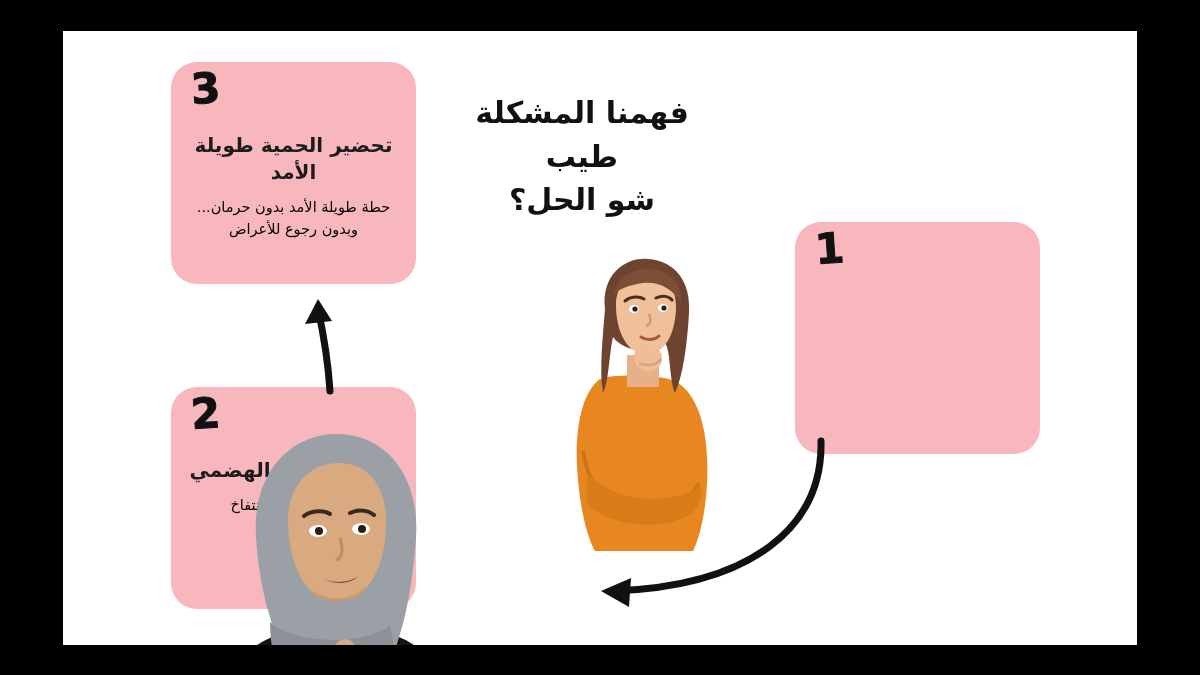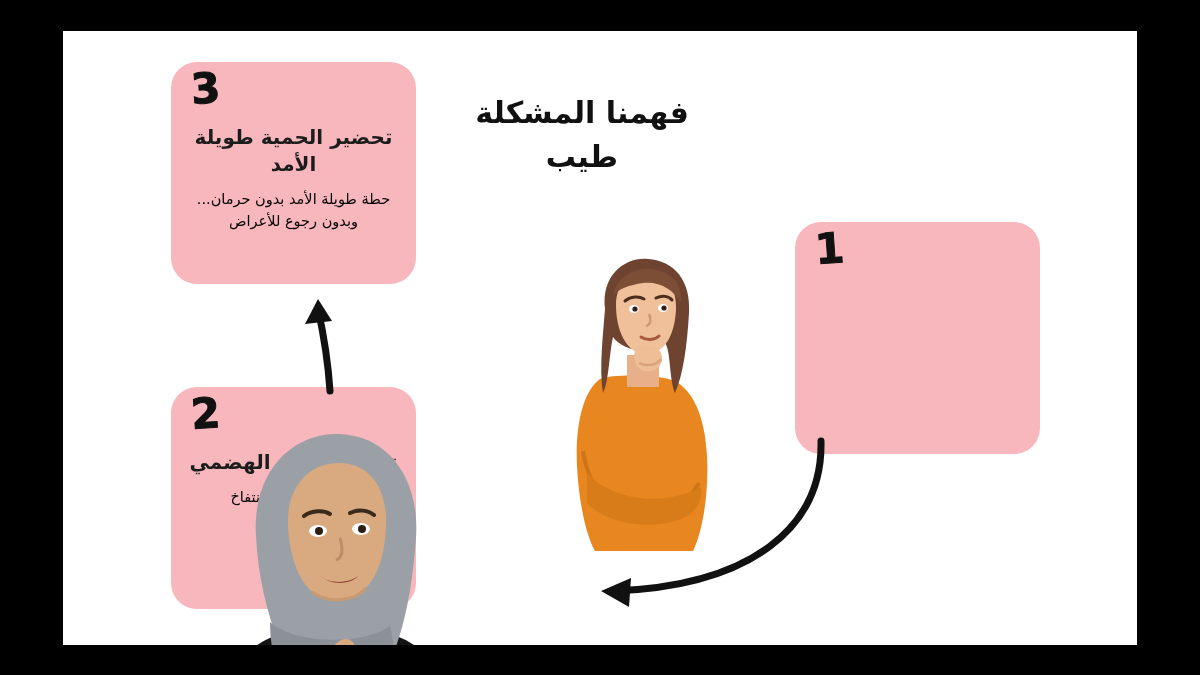--- a/index.html
+++ b/index.html
@@ -67,20 +67,21 @@
     line-height: 1;
     transform: rotate(-4deg);
     -webkit-text-stroke: 1px #111;
   }
   .card .title {
     font-weight: bold;
     font-size: 20px;
     line-height: 1.35;
     text-align: center;
     padding: 0 18px;
+    margin-top: 8px;
   }
   .card .body {
     font-size: 14.5px;
     line-height: 1.55;
     text-align: center;
     padding: 0 20px;
     margin-top: 10px;
     color: #000000;
   }
 
@@ -137,20 +138,21 @@
 </style>
 </head>
 <body>
 
 <div class="stage">
   <div class="slide">
 
     <div class="headline">
       <span class="l1">فهمنا المشكلة</span>
       <span class="l2">طيب</span>
+      <span class="l3">شو الحل؟</span>
     </div>
 
     <div class="card" id="card-3">
       <div class="num">3</div>
       <div class="title">تحضير الحمية طويلة الأمد</div>
       <div class="body">حطة طويلة الأمد بدون حرمان... وبدون رجوع للأعراض</div>
     </div>
 
     <div class="card" id="card-2">
       <div class="num">2</div>

